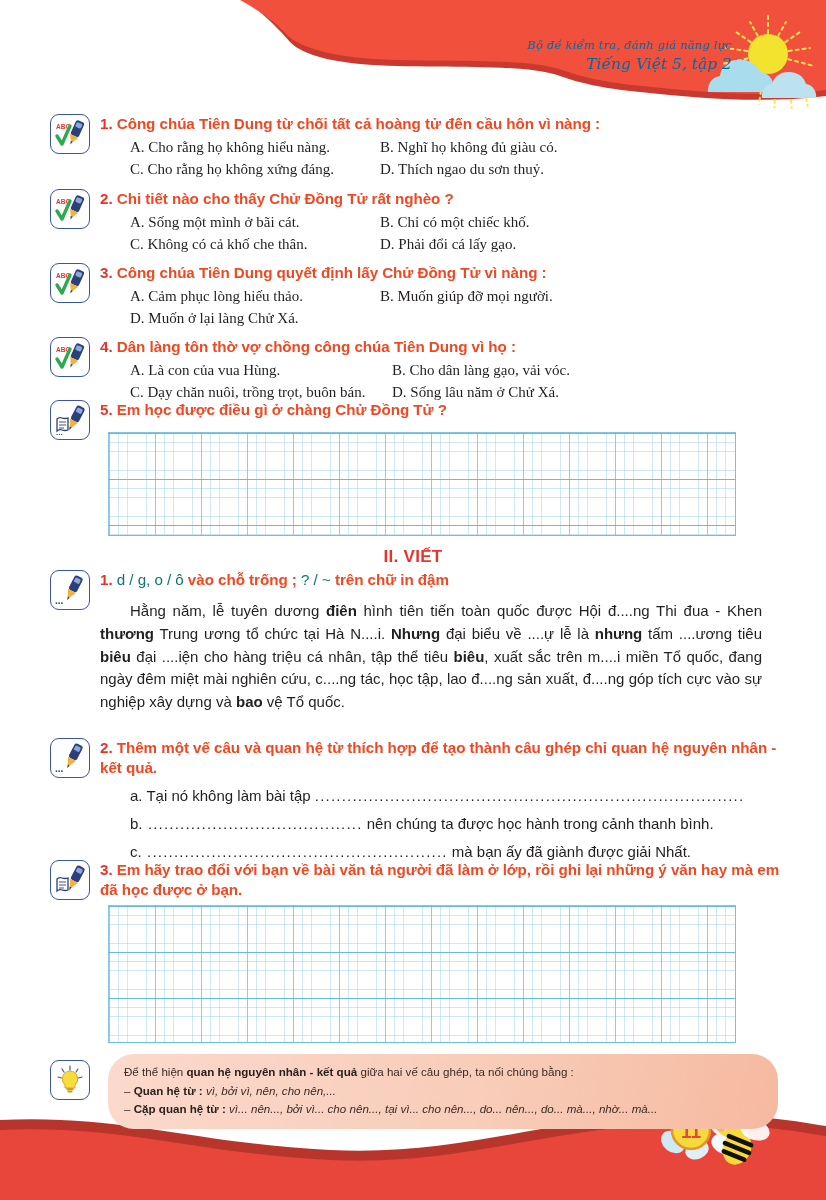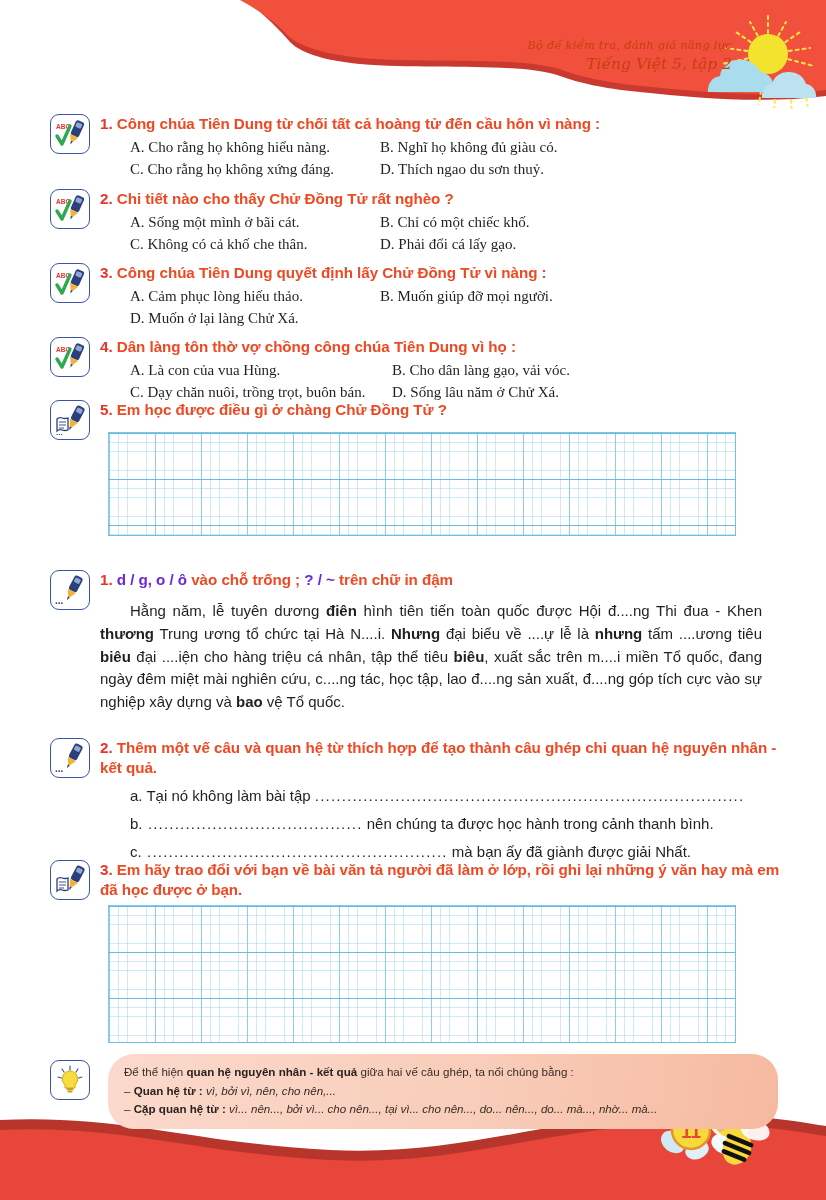--- a/index.html
+++ b/index.html
@@ -12,21 +12,21 @@
     overflow: hidden;
   }
 
   
   .header-wave {
     position: absolute; top:0; left:0; width:826px; height:120px;
     z-index: 1; pointer-events:none;
   }
   .header-title-block {
     position: absolute; right: 94px; top: 38px;
-    z-index: 3; text-align: right; color: #c2410c;
+    z-index: 3; text-align: right; color: #0369a1;
     line-height: 1.25;
   }
   .header-line1 {
     font-family: "DejaVu Serif", serif;
     font-style: italic; font-size: 11.5px; letter-spacing: .2px;
     white-space: nowrap;
   }
   .header-line2 {
     font-family: "DejaVu Serif", serif;
     font-style: italic; font-size: 15.5px; margin-top: 3px;
@@ -53,21 +53,21 @@
     border: 1.6px solid #3a55a5; border-radius: 9px; background:#fff;
     display:flex; align-items:center; justify-content:center;
   }
   .q-body { margin-left: 100px; margin-right: 40px; }
 
   .q-title {
     color: #ef4923; font-size: 15.2px; font-weight: 700;
     line-height: 1.32; letter-spacing: -.05px;
   }
   .q-title .num { color:#e8332a; font-weight:800; }
-  .q-title .blk { color:#6d28d9; font-weight:700; }
+  .q-title .blk { color:#0f766e; font-weight:400; }
 
   .opts { margin-top: 3px; }
   .opt-row { display:flex; font-size: 15px; color:#231f20; line-height: 1.45; font-family: Liberation Serif, serif; }
   .opt-a { width: 250px; flex: 0 0 250px; }
   .opt-b { flex: 1; }
 
   .q-sub-indent { padding-left: 30px; }
 
   
   .sect-heading {
@@ -343,20 +343,21 @@
     <div class="q-body">
       <div class="q-title">
         <span class="num">5.</span>
         <span>Em học được điều gì ở chàng Chử Đồng Tử ?</span>
       </div>
     </div>
   </div>
 
   <div class="grid-paper" style="left:108px; top:420px; width:628px; height:104px;"></div>
 
+  <div class="sect-heading" style="top:535px;">II. VIẾT</div>
 
   <div class="q-block" style="top:558px;">
     <div class="q-icon">
       <svg width="34" height="34" viewBox="0 0 34 34">
         <g transform="rotate(28 20 15)">
           <rect x="16" y="2" width="9" height="16" rx="2.4" fill="#2b3f7a"></rect>
           <rect x="17.4" y="4" width="6" height="5" rx="1.2" fill="#8fa6d8"></rect>
           <path d="M16,18 L20.5,27 L25,18 Z" fill="#f2b23c"></path>
           <path d="M19.4,25 L20.5,28.6 L21.6,25 Z" fill="#2b3f7a"></path>
         </g>

